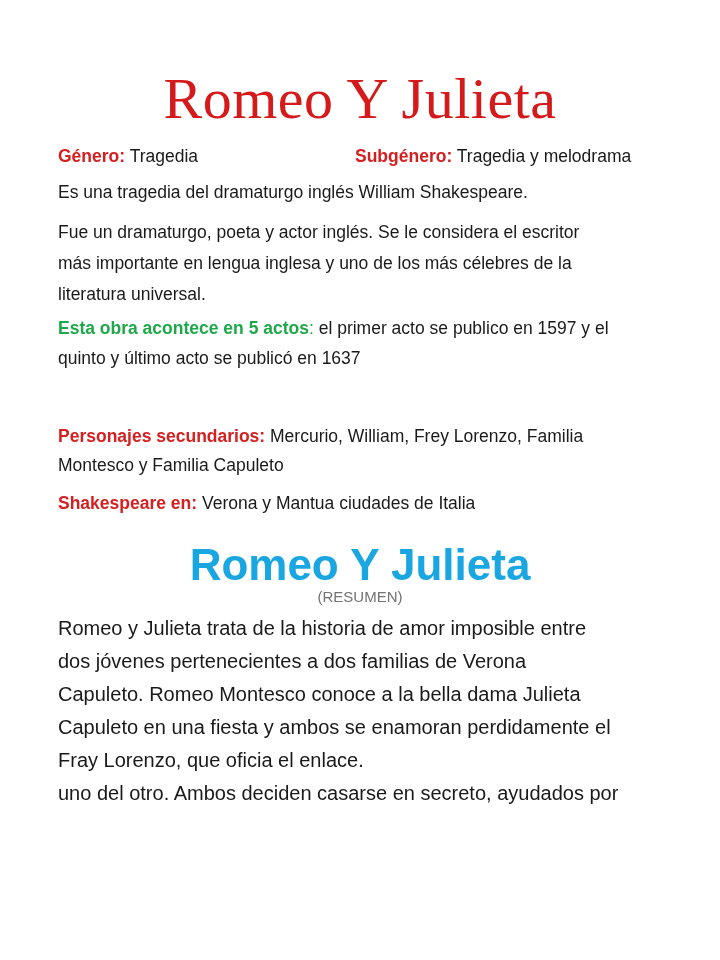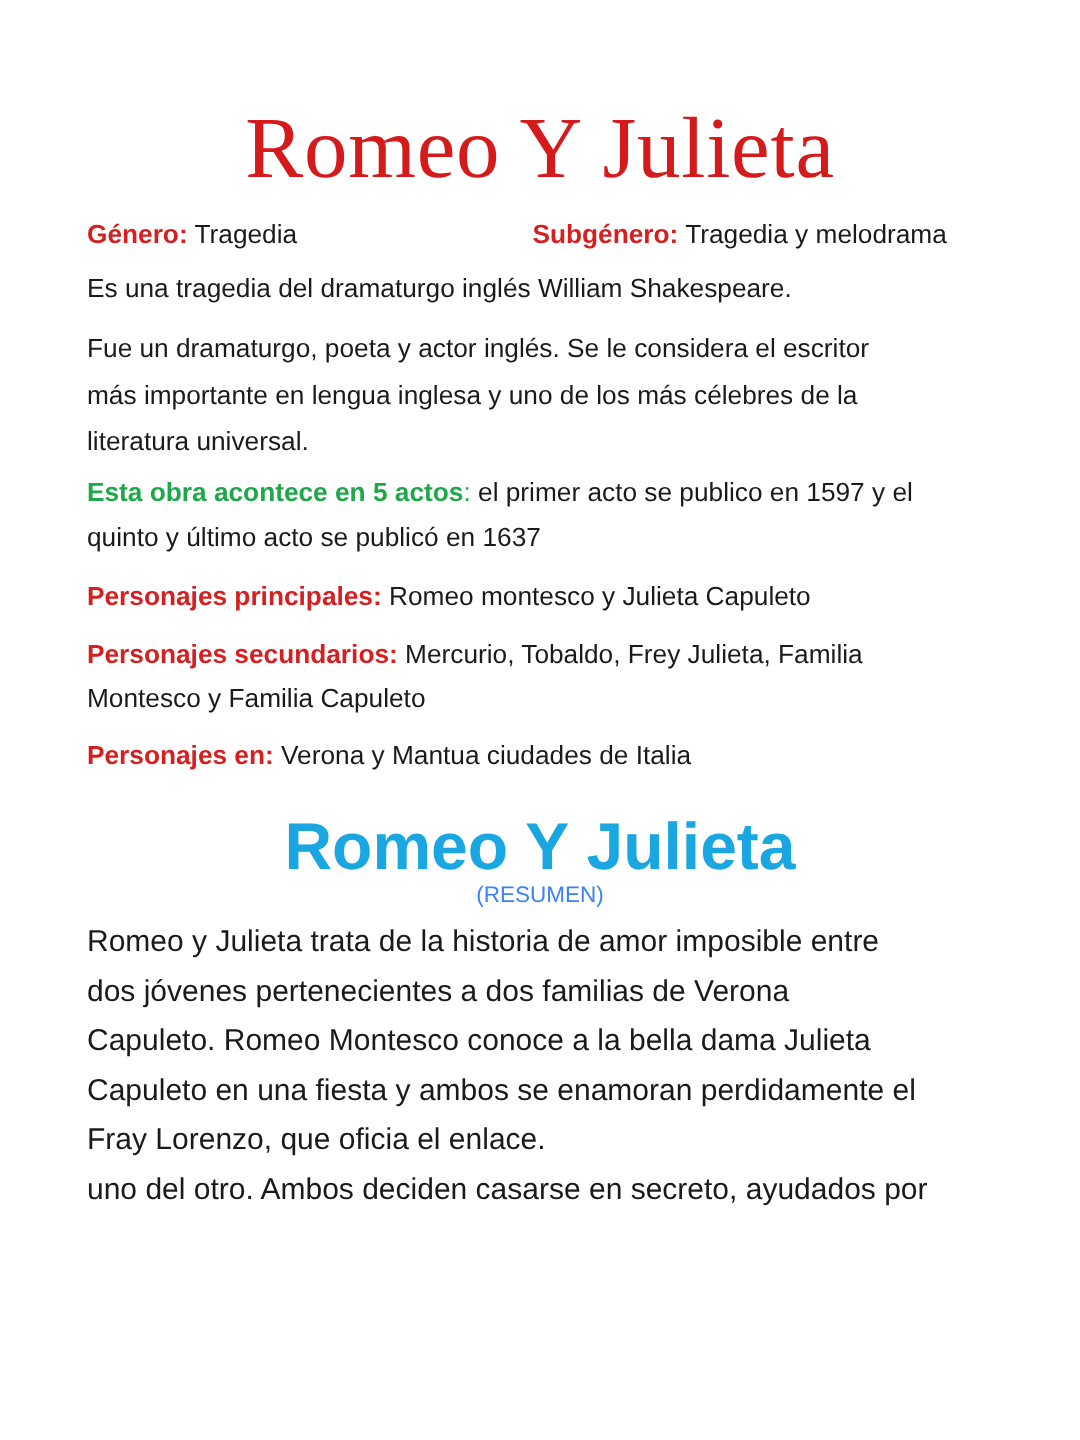--- a/index.html
+++ b/index.html
@@ -3,21 +3,21 @@
   <meta charset="utf-8">
   <style>
     html, body { margin: 0; padding: 0; background: #ffffff; }
     body { width: 720px; height: 960px; position: relative; overflow: hidden; font-family: "Liberation Sans", sans-serif; color: #1a1a1a; }
     .page { position: absolute; left: 0; top: 0; width: 628px; height: 960px; }
     .title1 { position: absolute; left: 0; top: 68px; width: 720px; text-align: center; font-family: "Liberation Serif", serif; font-size: 58px; color: #d41a1a; line-height: 62px; letter-spacing: 0.5px; }
     .line { position: absolute; left: 58px; font-size: 17.5px; line-height: 28px; color: #1a1a1a; white-space: nowrap; }
     .lbl-red { color: #d42020; font-weight: bold; }
     .lbl-green { color: #1ea84a; font-weight: bold; }
     .title2 { position: absolute; left: 0; top: 540px; width: 720px; text-align: center; font-family: "Liberation Sans", sans-serif; font-weight: bold; font-size: 44px; color: #1aa6e0; line-height: 50px; }
-    .subtitle { position: absolute; left: 0; top: 588px; width: 720px; text-align: center; font-size: 15px; color: #3b82f6; line-height: 18px; }
+    .subtitle { position: absolute; left: 0; top: 588px; width: 720px; text-align: center; font-size: 15px; color: #737373; line-height: 18px; }
     .summary { position: absolute; left: 58px; top: 612px; width: 610px; font-size: 20px; line-height: 33px; color: #1a1a1a; }
     .summary div { white-space: nowrap; }
   </style>
 </head>
 <body>
 
 <div class="page">
 
   <div class="title1">Romeo Y Julieta</div>
 
@@ -32,31 +32,28 @@
 
   <div class="line" style="top:178px;">Es una tragedia del dramaturgo inglés William Shakespeare.</div>
   <div class="line" style="top:249px;">más importante en lengua inglesa y uno de los más célebres de la</div>
   <div class="line" style="top:280px;">literatura universal.</div>
 
   <div class="line" style="top:314px;">
     <span class="lbl-green">Esta obra acontece en 5 actos</span><span style="color:#1ea84a;">:</span><span> el primer acto se publico en 1597 y el</span>
   </div>
   <div class="line" style="top:344px;">quinto y último acto se publicó en 1637</div>
 
-  <div class="line" style="top:383px;">
-    <span class="lbl-red">Personajes principales:</span><span> Romeo montesco y Julieta Capuleto</span>
-  </div>
 
   <div class="line" style="top:422px;">
-    <span class="lbl-red">Personajes secundarios:</span><span> Mercurio, Tobaldo, Frey Julieta, Familia</span>
+    <span class="lbl-red">Personajes secundarios:</span><span> Mercurio, William, Frey Lorenzo, Familia</span>
   </div>
   <div class="line" style="top:451px;">Montesco y Familia Capuleto</div>
 
   <div class="line" style="top:489px;">
-    <span class="lbl-red">Personajes en:</span><span> Verona y Mantua ciudades de Italia</span>
+    <span class="lbl-red">Shakespeare en:</span><span> Verona y Mantua ciudades de Italia</span>
   </div>
 
   <div class="title2">Romeo Y Julieta</div>
   <div class="subtitle">(RESUMEN)</div>
 
   <div class="summary">
     <div>Romeo y Julieta trata de la historia de amor imposible entre</div>
     <div>dos jóvenes pertenecientes a dos familias de Verona</div>
     <div>Capuleto. Romeo Montesco conoce a la bella dama Julieta</div>
     <div>Capuleto en una fiesta y ambos se enamoran perdidamente el</div>

